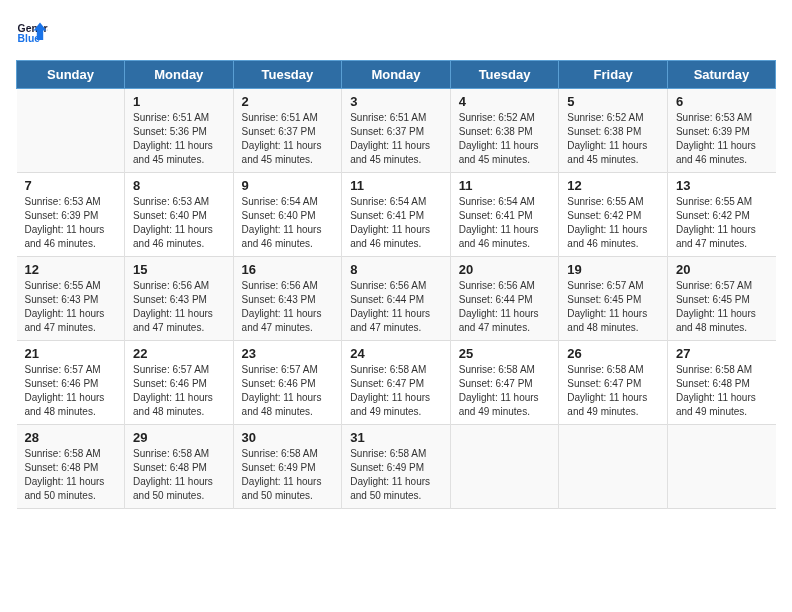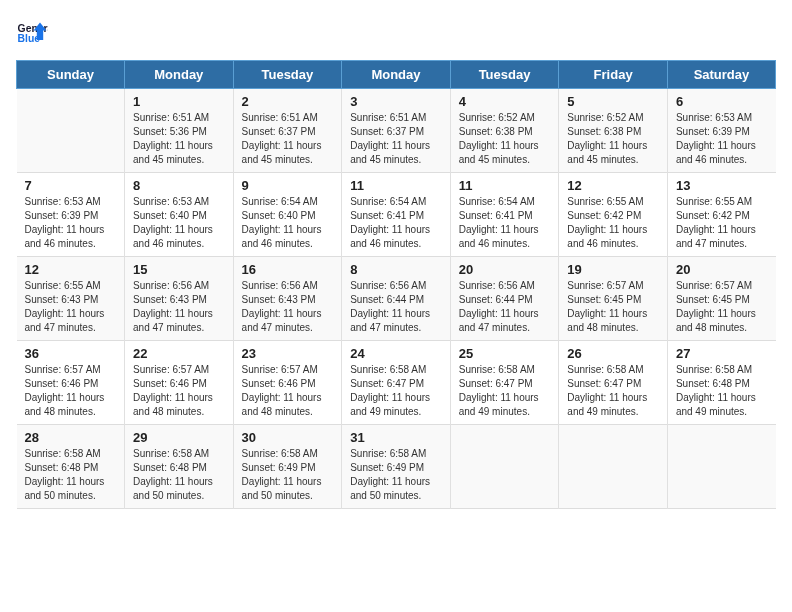--- a/index.html
+++ b/index.html
@@ -204,21 +204,21 @@
           <span class="day-num">19</span>
           <div class="day-info"><span>Sunrise: 6:57 AM</span><br><span>Sunset: 6:45 PM</span><br><span>Daylight: 11 hours</span><br><span>and 48 minutes.</span></div>
         </td>
         <td>
           <span class="day-num">20</span>
           <div class="day-info"><span>Sunrise: 6:57 AM</span><br><span>Sunset: 6:45 PM</span><br><span>Daylight: 11 hours</span><br><span>and 48 minutes.</span></div>
         </td>
       </tr>
       <tr>
         <td>
-          <span class="day-num">36</span>
+          <span class="day-num">21</span>
           <div class="day-info"><span>Sunrise: 6:57 AM</span><br><span>Sunset: 6:46 PM</span><br><span>Daylight: 11 hours</span><br><span>and 48 minutes.</span></div>
         </td>
         <td>
           <span class="day-num">22</span>
           <div class="day-info"><span>Sunrise: 6:57 AM</span><br><span>Sunset: 6:46 PM</span><br><span>Daylight: 11 hours</span><br><span>and 48 minutes.</span></div>
         </td>
         <td>
           <span class="day-num">23</span>
           <div class="day-info"><span>Sunrise: 6:57 AM</span><br><span>Sunset: 6:46 PM</span><br><span>Daylight: 11 hours</span><br><span>and 48 minutes.</span></div>
         </td>

